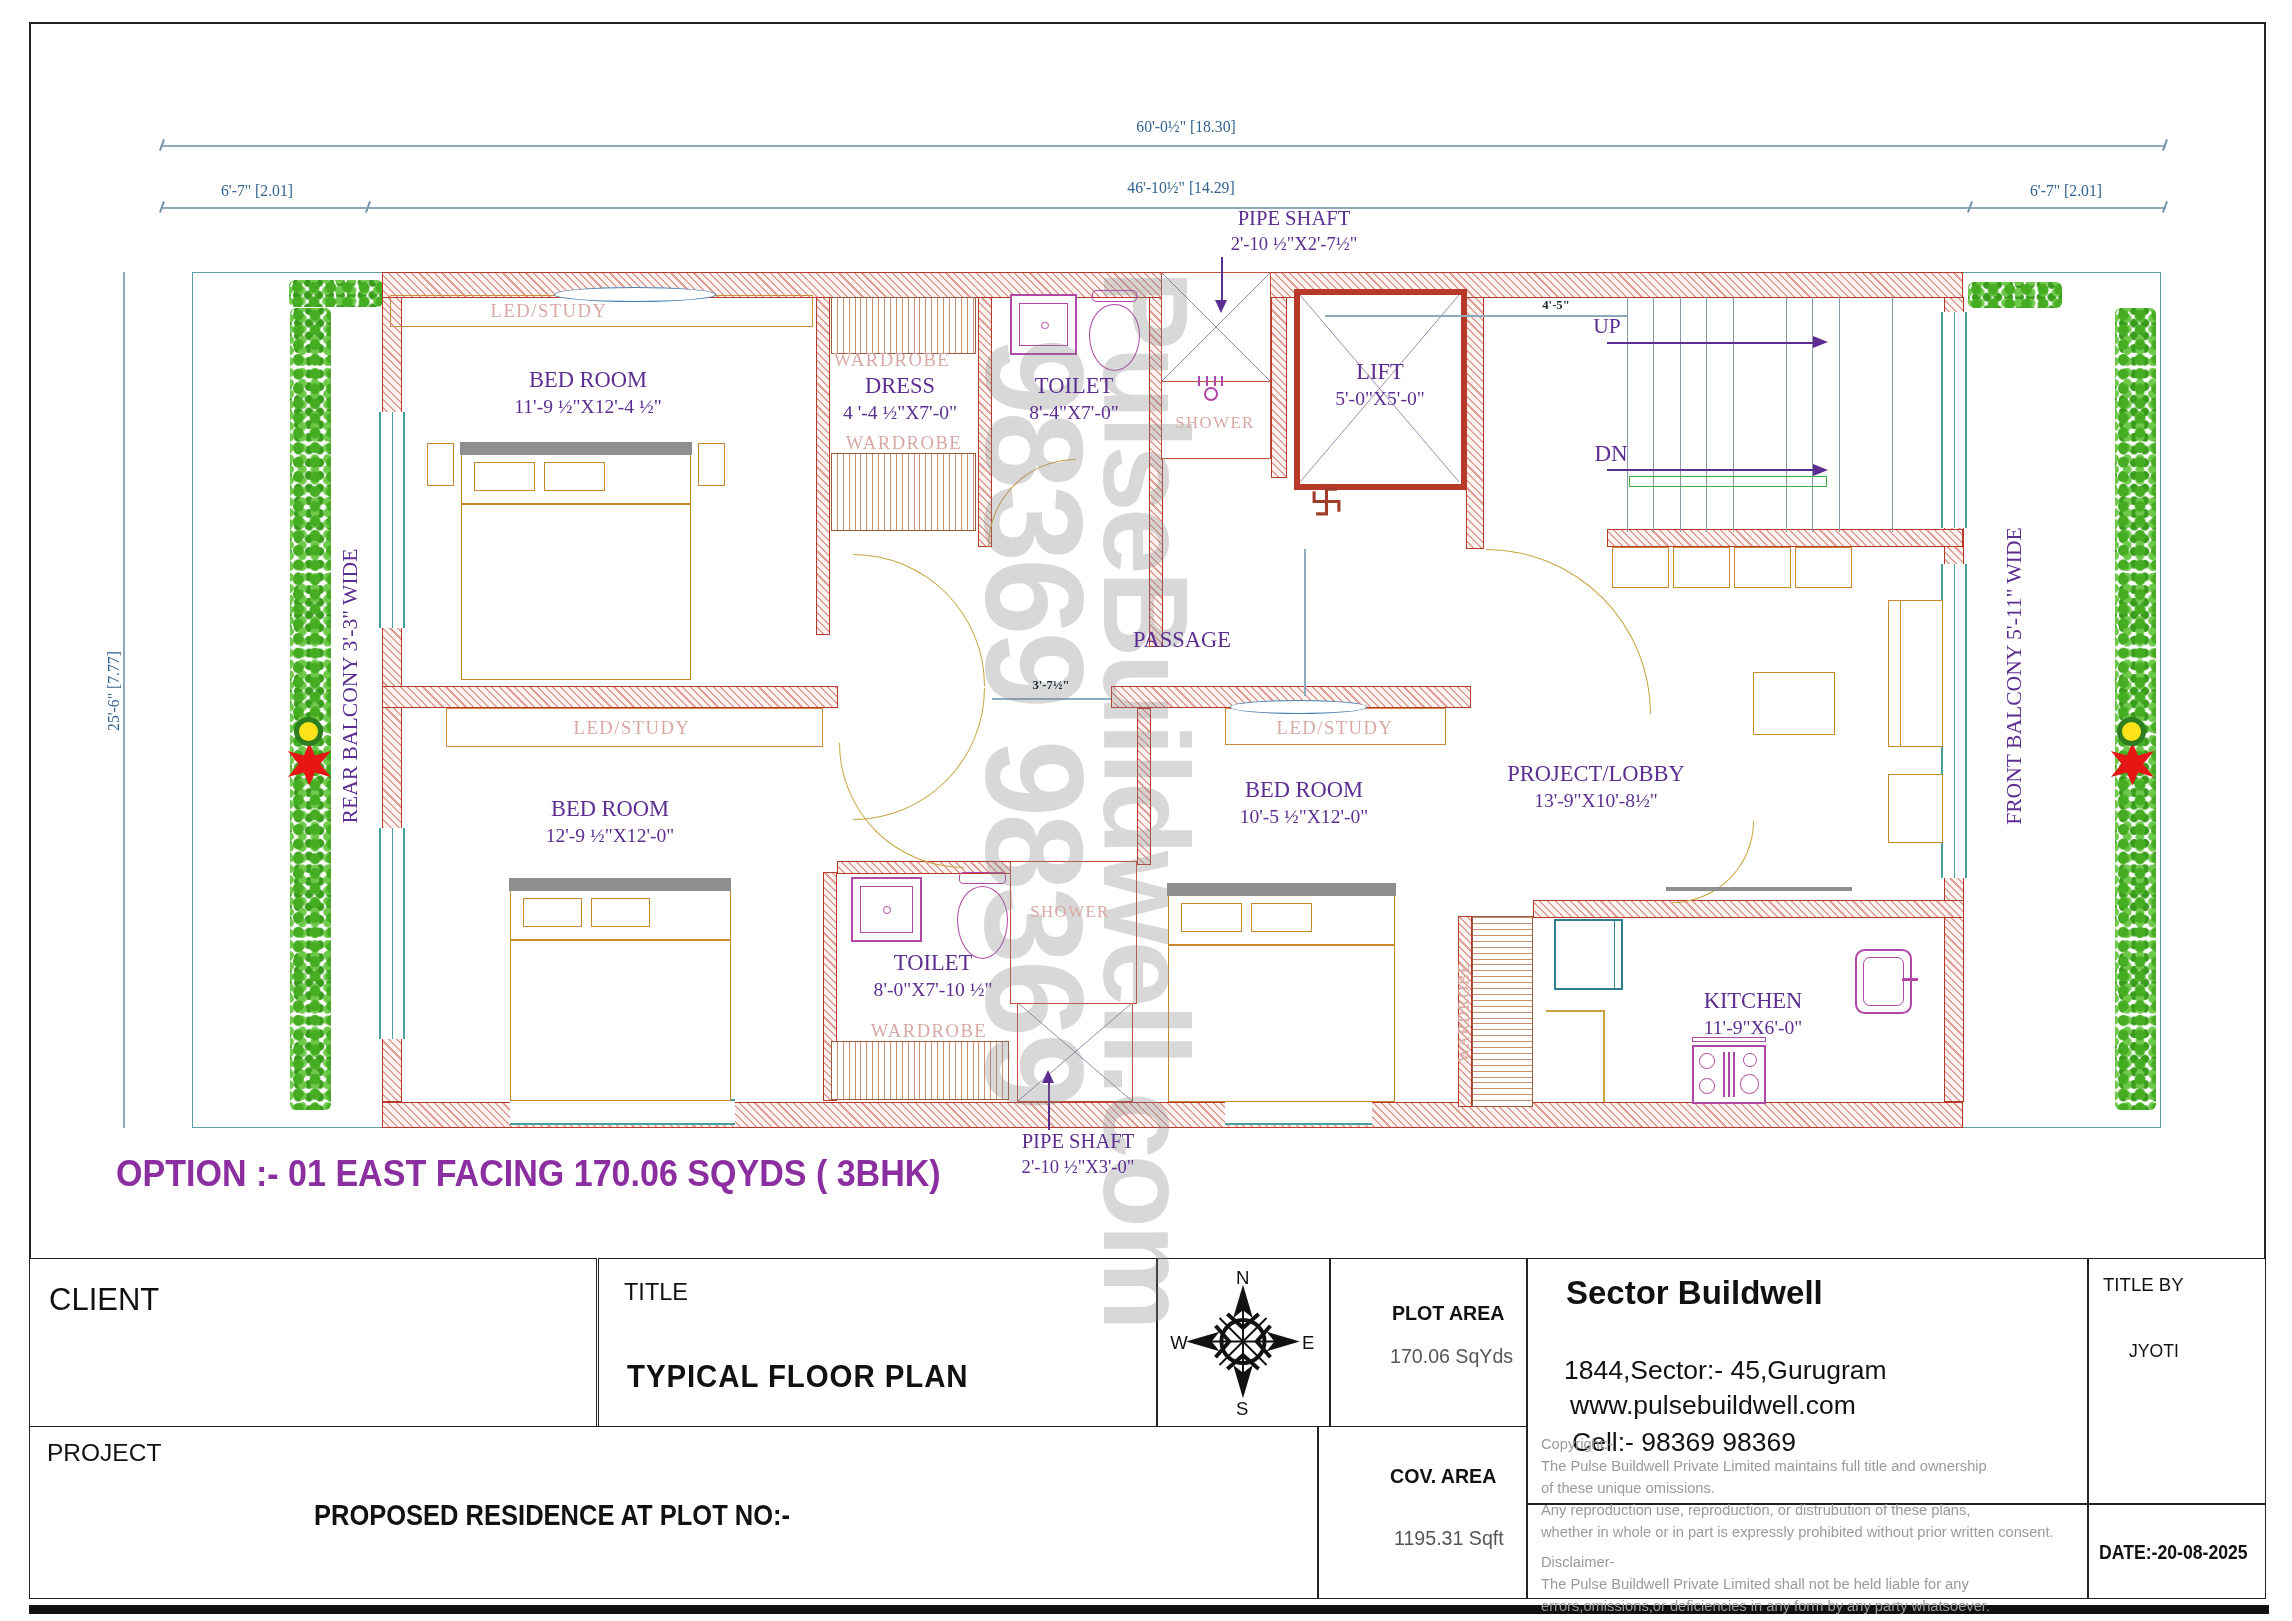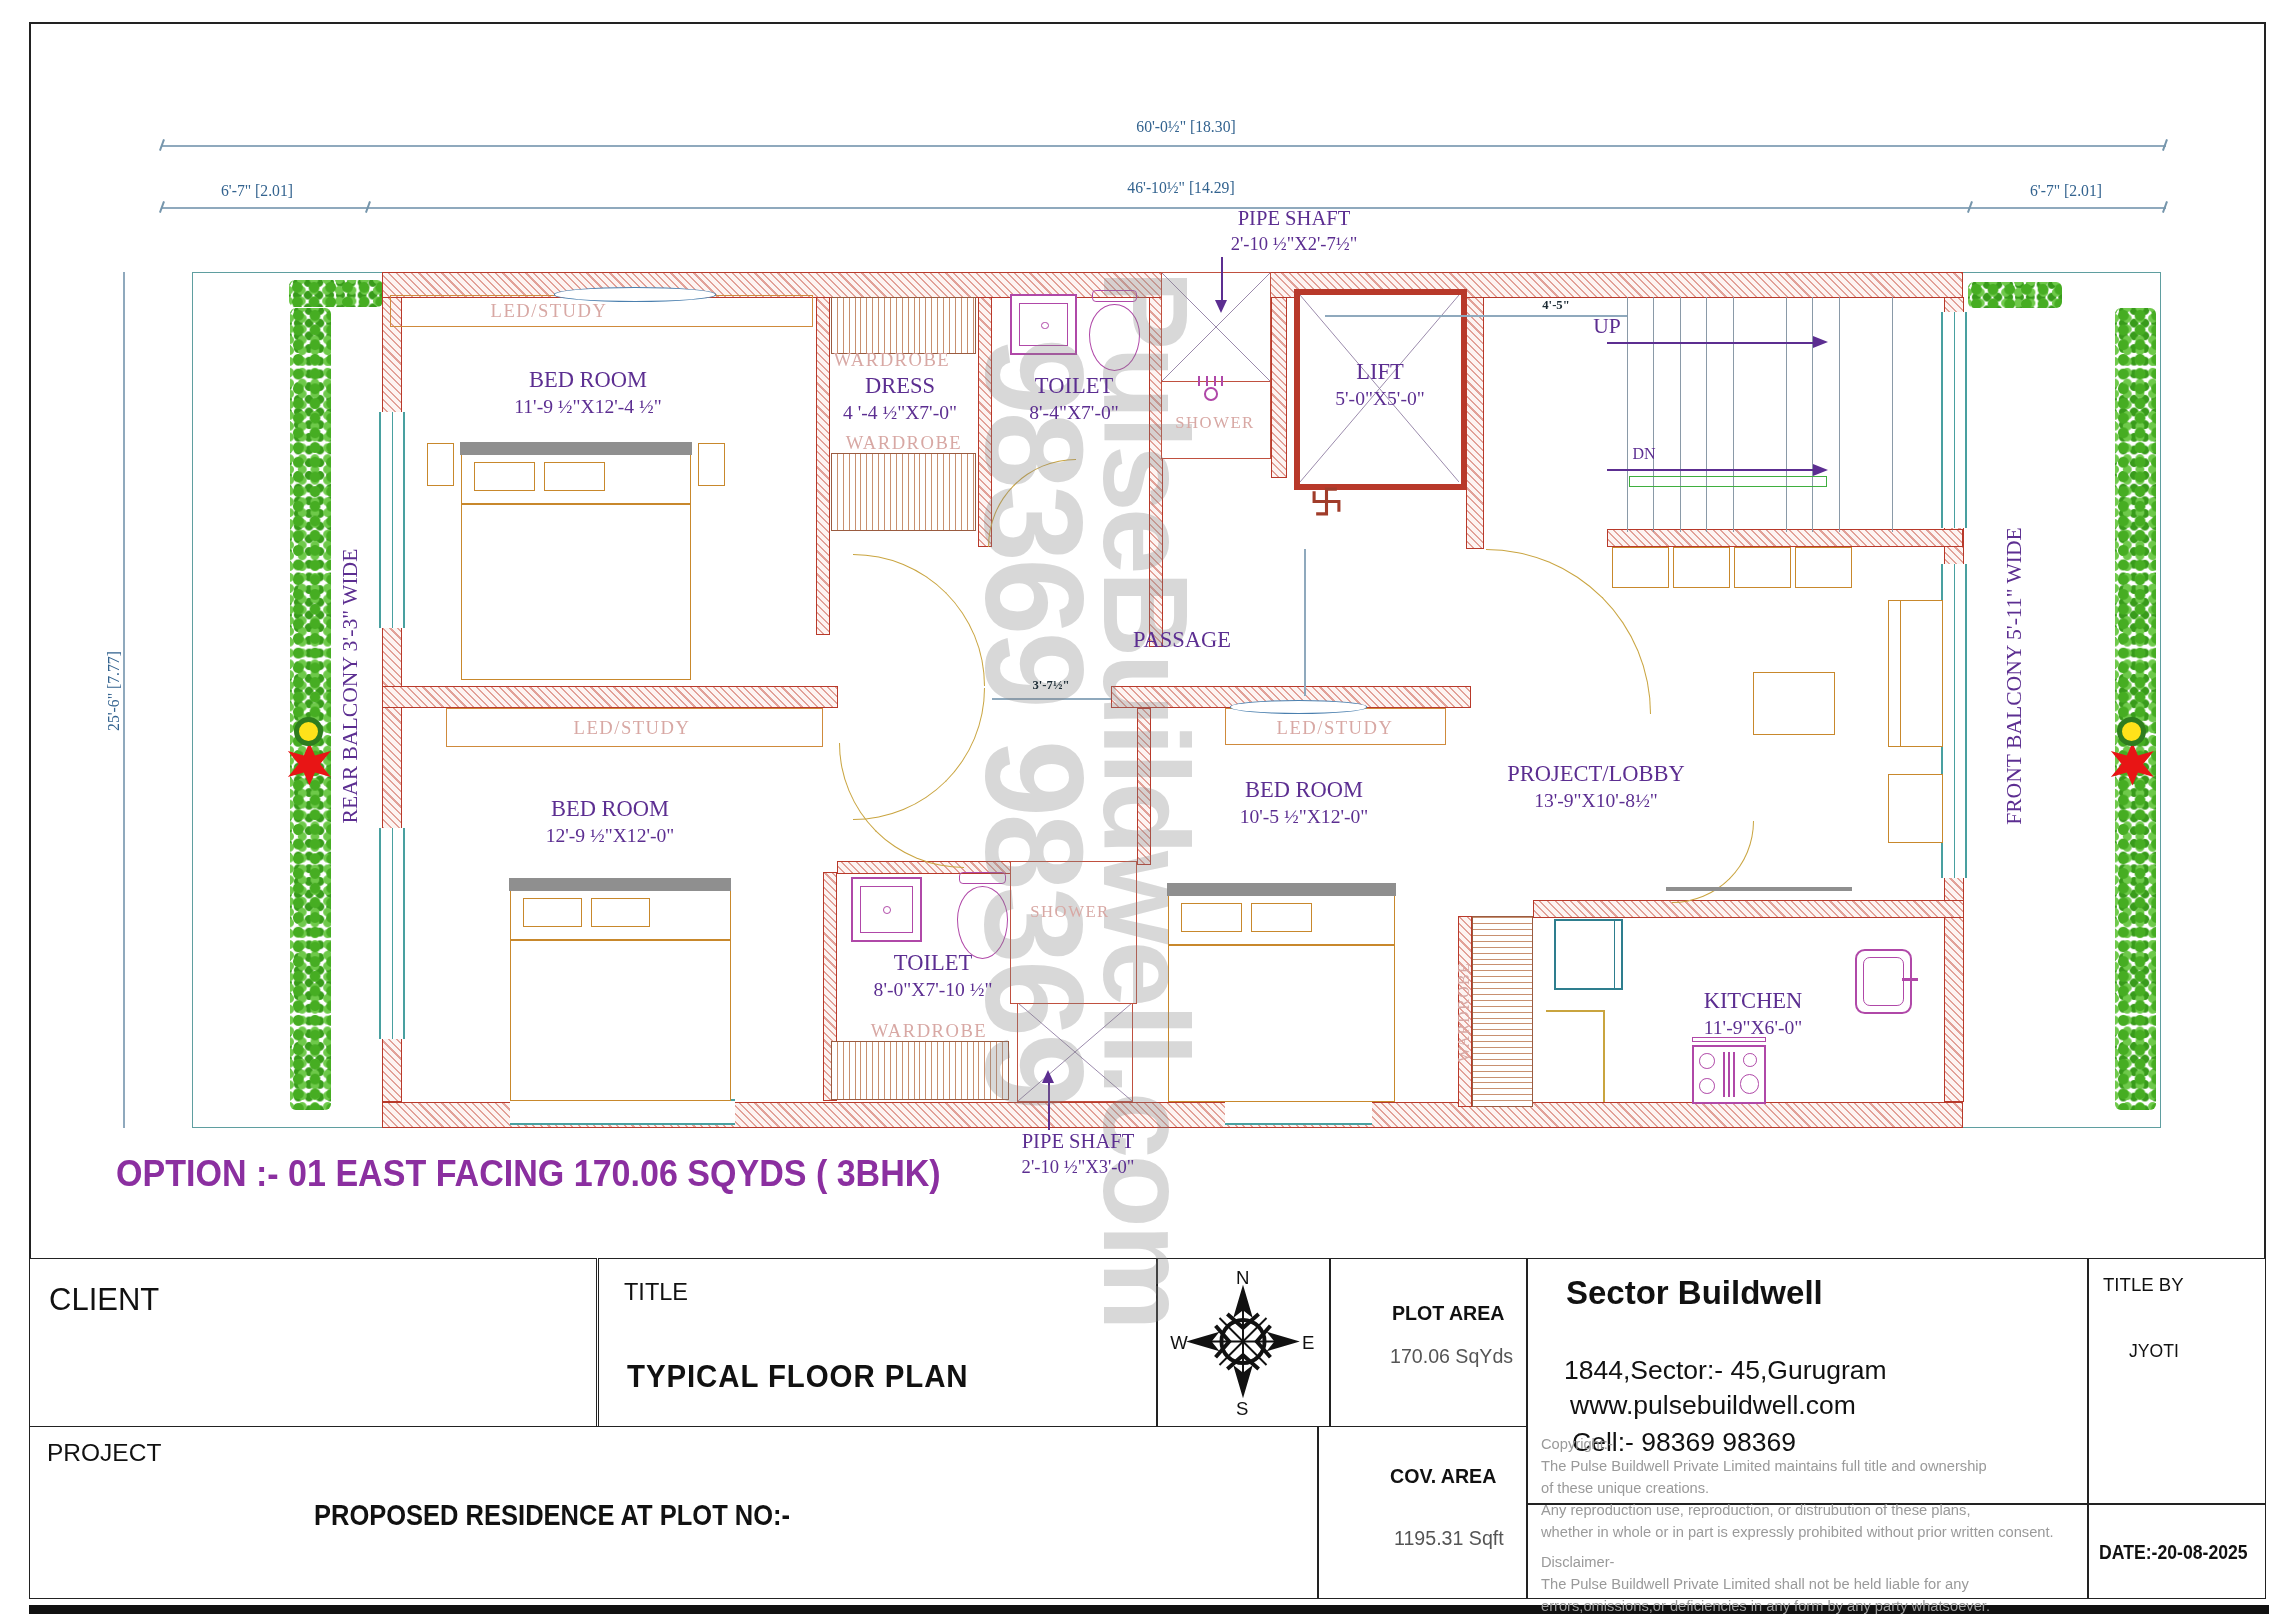--- a/index.html
+++ b/index.html
@@ -172,21 +172,21 @@
   <span class="sz" style="font-size:18.6px">2'-10 ½"X3'-0"</span>
 </div>
 <div class="purp-line" style="left:1048px;top:1083px;width:2px;height:47px"></div>
 <div class="purp-head" style="left:1042px;top:1070px;border-left:6.9px solid rgba(0,0,0,0);border-right:6.9px solid rgba(0,0,0,0);border-bottom:13.7px solid #5c2e91"></div>
 
 <div class="treads" style="left:1627px;top:297px;width:276px;height:235px"></div>
 <div class="abs" style="left:1629px;top:476px;width:198px;height:10.8px;border:1.6px solid #3faf3f;box-sizing:border-box"></div>
 <div class="roomlbl" style="left:1607px;top:326px;font-size:21.6px">UP</div>
 <div class="purp-line" style="left:1607px;top:342px;width:208px;height:2px"></div>
 <div class="purp-head" style="left:1813px;top:336px;border-top:6.9px solid rgba(0,0,0,0);border-bottom:6.9px solid rgba(0,0,0,0);border-left:15.7px solid #5c2e91"></div>
-<div class="roomlbl" style="left:1644px;top:454px;font-size:16px">DN</div>
+<div class="roomlbl" style="left:1611px;top:454px;font-size:23px">DN</div>
 <div class="purp-line" style="left:1607px;top:469px;width:208px;height:2px"></div>
 <div class="purp-head" style="left:1813px;top:464px;border-top:6.9px solid rgba(0,0,0,0);border-bottom:6.9px solid rgba(0,0,0,0);border-left:15.7px solid #5c2e91"></div>
 <div class="dimline" style="left:1325px;top:315px;width:302px;height:1.5px"></div>
 <div class="dimsmall" style="left:1556px;top:305px">4'-5"</div>
 
 <div class="abs" style="left:1311px;top:486px;z-index:5">
   <svg width="31" height="31" viewBox="0 0 30 30">
       <path fill="none" stroke="#a03c2a" stroke-width="3" d="M15 15 L3 15 L3 5 M15 15 L15 3 L25 3 M15 15 L27 15 L27 25 M15 15 L15 27 L5 27"></path>
     </svg>
 </div>
@@ -387,21 +387,21 @@
 
 <div class="tb" style="left:47px;top:1439px;font-size:24.5px">PROJECT</div>
 <div class="tb" style="left:314px;top:1498px;font-size:30px;font-weight:bold;transform:scaleX(.85);transform-origin:left">PROPOSED RESIDENCE AT PLOT NO:-</div>
 
 <div class="tb" style="left:1390px;top:1465px;font-size:19.6px;font-weight:bold">COV. AREA</div>
 <div class="tb" style="left:1394px;top:1527px;font-size:19.6px;color:#555">1195.31 Sqft</div>
 
 <div class="abs copy" style="left:1541px;top:1433px;width:537px">
   <div>Copyright:-</div>
   <div>The Pulse Buildwell Private Limited maintains full title and ownership</div>
-  <div> of these unique creations.</div>
+  <div> of these unique omissions.</div>
   <div>Any reproduction use, reproduction, or distrubution of these plans,</div>
   <div>whether in whole or in part is expressly prohibited without prior written consent.</div>
   <div style="height:7.8px"></div>
   <div>Disclaimer-</div>
   <div>The Pulse Buildwell Private Limited shall not be held liable for any</div>
   <div>errors,omissions,or deficiencies in any form by any party whatsoever.</div>
 </div>
 
 <div class="tb" style="left:2099px;top:1541px;font-size:19.6px;font-weight:bold;transform:scaleX(.9);transform-origin:left">DATE:-20-08-2025</div>
 

